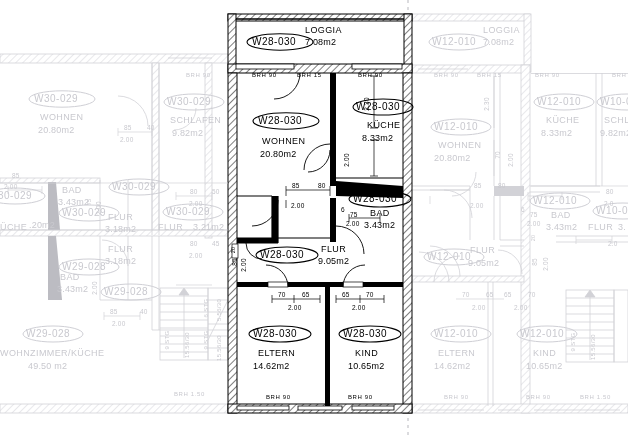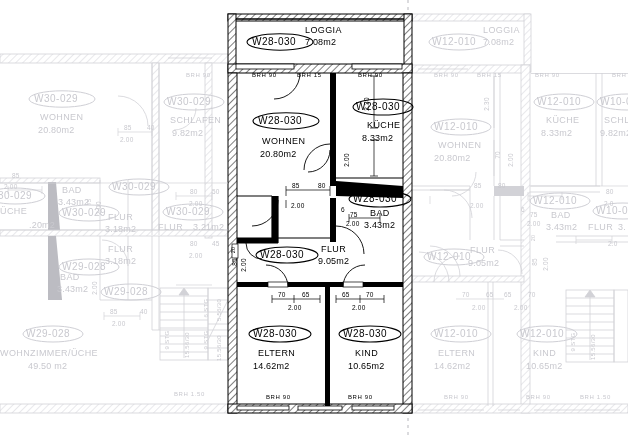--- a/index.html
+++ b/index.html
@@ -382,21 +382,21 @@
   </div>
   <div class="lbl room-name fade" style="left:170px;top:115px;">SCHLAFEN</div>
   <div class="lbl room-area fade" style="left:172px;top:128px;">9.82m2</div>
 
   <div class="lbl" style="left:-16px;top:187px;">
     <svg width="62" height="18">
         <ellipse cx="31" cy="9" rx="30" ry="8" fill="none" stroke="#cfcfd5" stroke-width="1"></ellipse>
       </svg>
     <span class="tagtext fade" style="position:absolute;left:4px;top:3px;">W30-029</span>
   </div>
-  <div class="lbl room-name fade" style="left:0px;top:206px;">ÜCHE</div>
+  <div class="lbl room-name fade" style="left:0px;top:222px;">ÜCHE</div>
   <div class="lbl room-area fade" style="left:0px;top:220px;padding-left:29px;">.20m2</div>
 
   <div class="lbl room-name fade" style="left:62px;top:185px;">BAD</div>
   <div class="lbl room-area fade" style="left:58px;top:197px;">3.43m2</div>
   <div class="lbl" style="left:58px;top:204px;">
     <svg width="62" height="18">
         <ellipse cx="31" cy="9" rx="30" ry="8" fill="none" stroke="#cfcfd5" stroke-width="1"></ellipse>
       </svg>
     <span class="tagtext fade" style="position:absolute;left:4px;top:3px;">W30-029</span>
   </div>
@@ -436,21 +436,21 @@
       </svg>
     <span class="tagtext fade" style="position:absolute;left:4px;top:3px;">W29-028</span>
   </div>
 
   <div class="lbl" style="left:22px;top:325px;">
     <svg width="62" height="18">
         <ellipse cx="31" cy="9" rx="30" ry="8" fill="none" stroke="#cfcfd5" stroke-width="1"></ellipse>
       </svg>
     <span class="tagtext fade" style="position:absolute;left:4px;top:3px;">W29-028</span>
   </div>
-  <div class="lbl room-name fade" style="left:0px;top:348px;">WOHNZIMMER/ÜCHE</div>
+  <div class="lbl room-name fade" style="left:0px;top:348px;">WOHNZIMMER/KÜCHE</div>
   <div class="lbl room-area fade" style="left:28px;top:361px;">49.50 m2</div>
 
   <div class="lbl brh fade" style="left:186px;top:72px;">BRH 90</div>
   <div class="lbl dim fade" style="left:124px;top:124px;">85</div>
   <div class="lbl dim fade" style="left:147px;top:124px;">40</div>
   <div class="lbl dim fade" style="left:120px;top:136px;">2.00</div>
   <div class="lbl dim fade" style="left:12px;top:172px;">85</div>
   <div class="lbl dim fade" style="left:4px;top:183px;">2.00</div>
   <div class="lbl dim fade" style="left:190px;top:188px;">80</div>
   <div class="lbl dim fade" style="left:212px;top:188px;">50</div>

